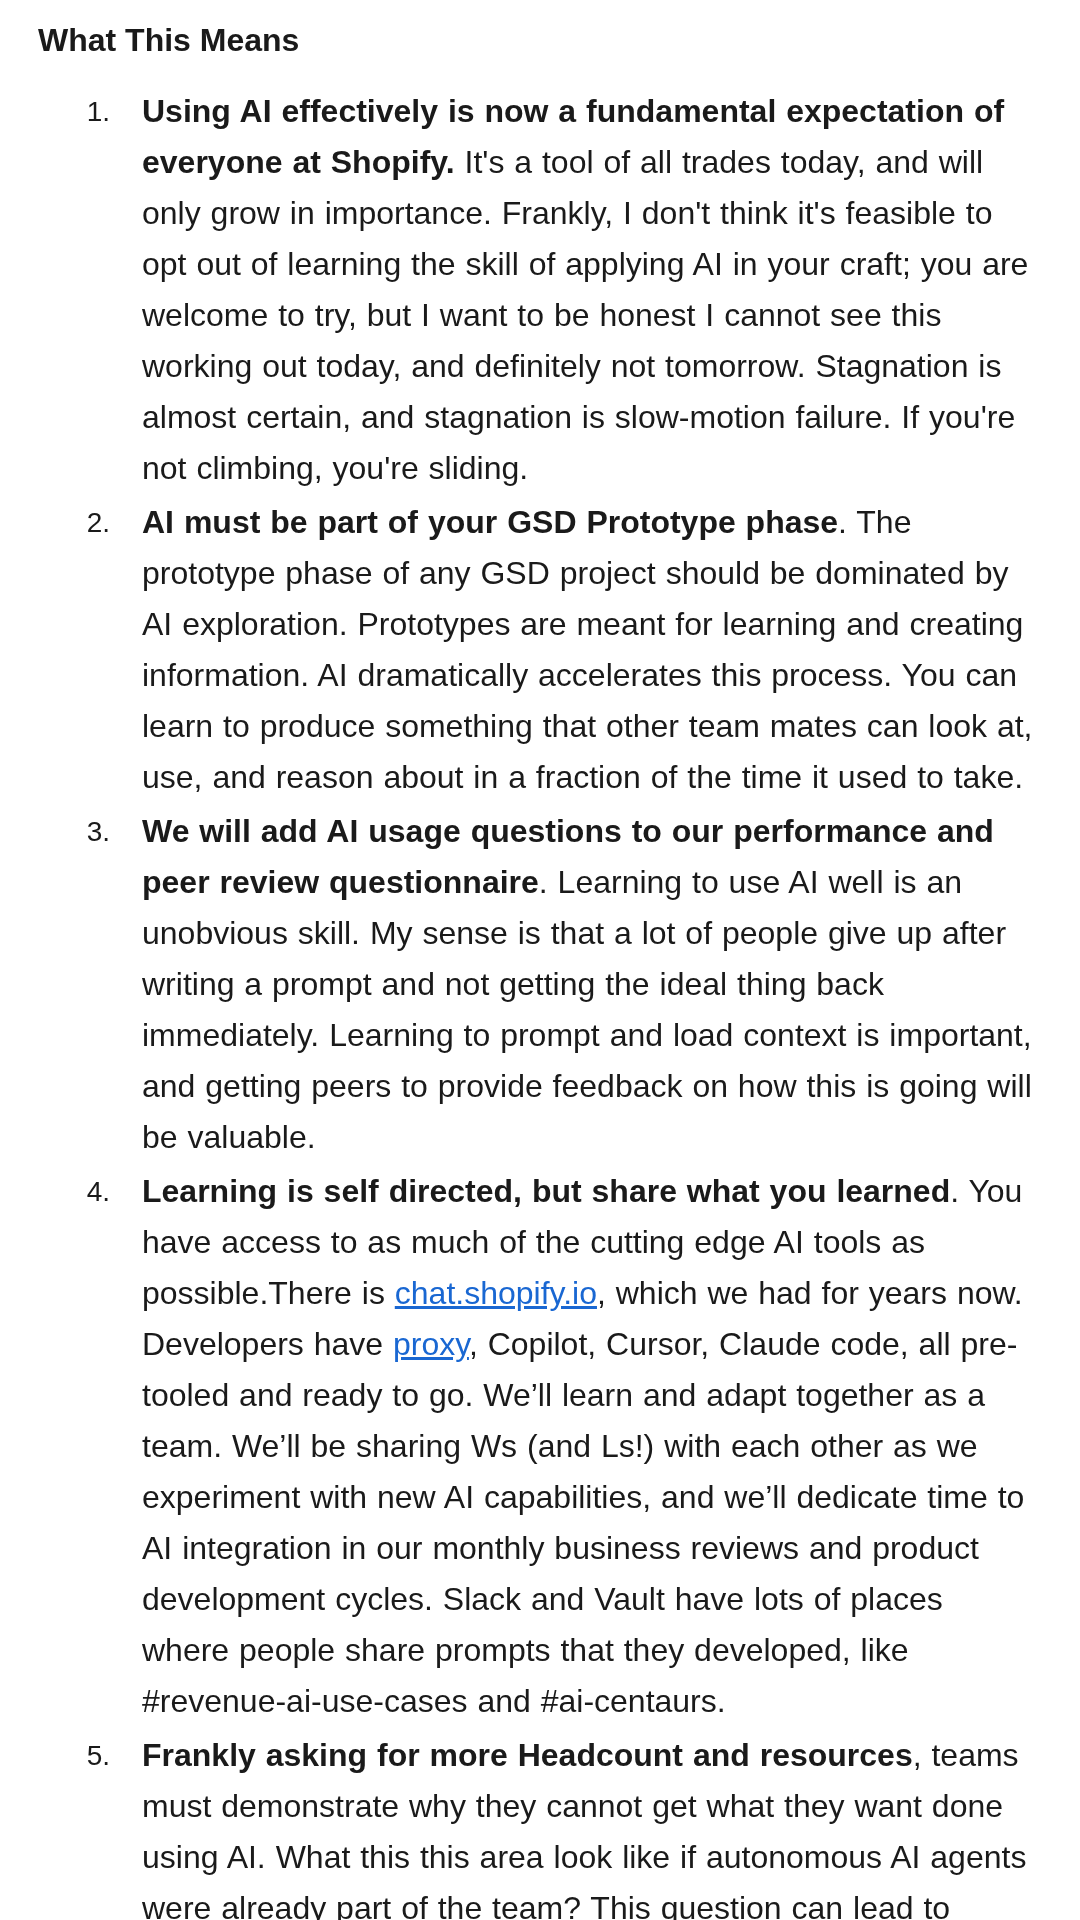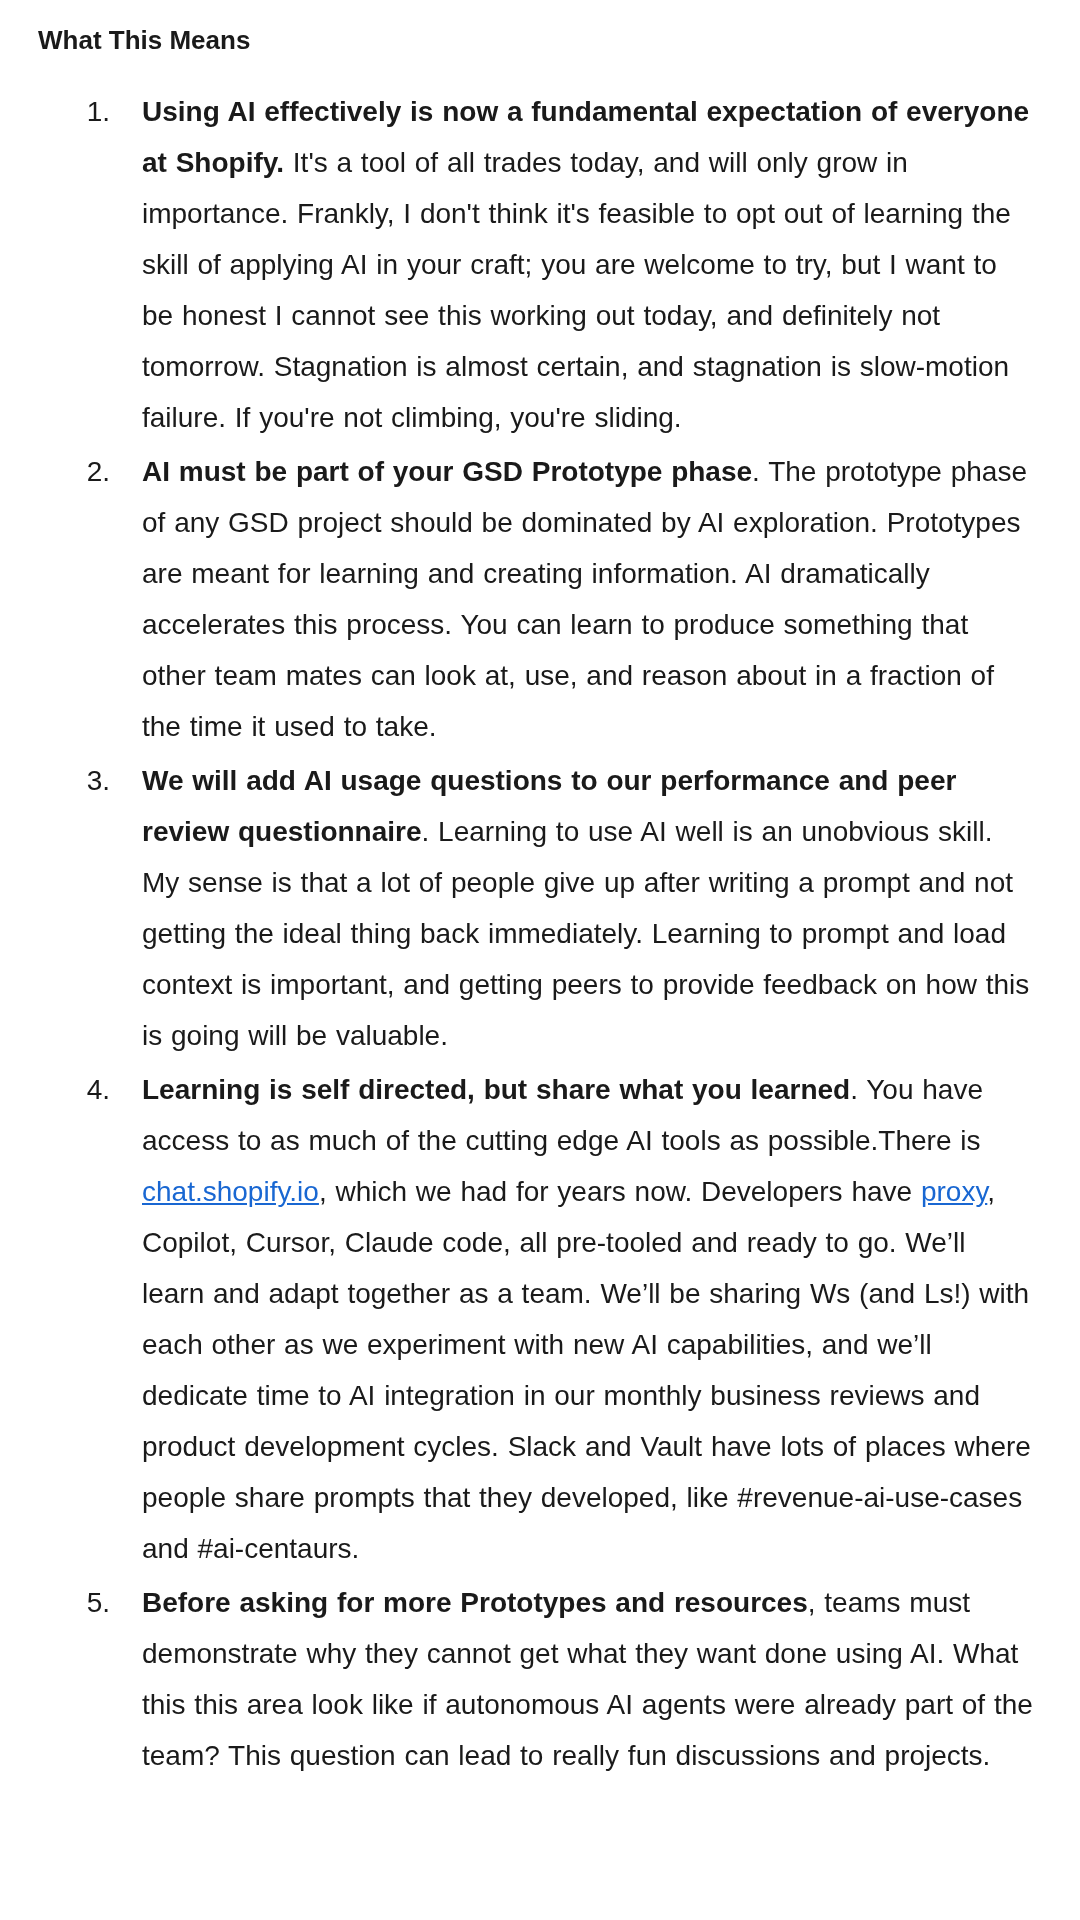--- a/index.html
+++ b/index.html
@@ -12,21 +12,21 @@
     min-height: 1920px;
     font-family: "Liberation Sans", "DejaVu Sans", sans-serif;
     color: #1a1a1a;
     box-sizing: border-box;
   }
   .doc {
     padding: 24px 30px 40px 38px;
     box-sizing: border-box;
   }
   .doc-heading {
-    font-size: 26px;
+    font-size: 32px;
     font-weight: 700;
     line-height: 32px;
     margin: 0 0 30px 0;
     color: #1a1a1a;
   }
   ol.memo-list {
     list-style: none;
     margin: 0;
     padding: 0;
   }
@@ -38,21 +38,21 @@
   }
   .item-number {
     font-size: 28px;
     font-weight: 400;
     line-height: 51px;
     text-align: right;
     color: #1a1a1a;
     white-space: nowrap;
   }
   .item-text {
-    font-size: 28px;
+    font-size: 32px;
     font-weight: 400;
     line-height: 51px;
     color: #1a1a1a;
     word-spacing: 1px;
     text-align: left;
   }
   .item-text .seg-bold {
     font-weight: 700;
   }
   .item-text a.seg-link {
@@ -82,16 +82,16 @@
     <span class="item-text"><span class="seg-bold">We will add AI usage questions to our performance and peer review questionnaire</span><span class="seg-regular">. Learning to use AI well is an unobvious skill. My sense is that a lot of people give up after writing a prompt and not getting the ideal thing back immediately. Learning to prompt and load context is important, and getting peers to provide feedback on how this is going will be valuable.</span></span>
   </li>
 
   <li class="memo-item">
     <span class="item-number">4.</span>
     <span class="item-text"><span class="seg-bold">Learning is self directed, but share what you learned</span><span class="seg-regular">. You have access to as much of the cutting edge AI tools as possible.There is </span><a class="seg-link" href="#">chat.shopify.io</a><span class="seg-regular">, which we had for years now. Developers have </span><a class="seg-link" href="#">proxy</a><span class="seg-regular">, Copilot, Cursor, Claude code, all pre-tooled and ready to go. We’ll learn and adapt together as a team. We’ll be sharing Ws (and Ls!) with each other as we experiment with new AI capabilities, and we’ll dedicate time to AI integration in our monthly business reviews and product development cycles. Slack and Vault have lots of places where people share prompts that they developed, like #revenue-ai-use-cases and #ai-centaurs.</span></span>
   </li>
 
   <li class="memo-item">
     <span class="item-number">5.</span>
-    <span class="item-text"><span class="seg-bold">Before asking for more Prototypes and resources</span><span class="seg-regular">, teams must demonstrate why they cannot get what they want done using AI. What this this area look like if autonomous AI agents were already part of the team? This question can lead to really fun discussions and projects.</span></span>
+    <span class="item-text"><span class="seg-bold">Frankly asking for more Headcount and resources</span><span class="seg-regular">, teams must demonstrate why they cannot get what they want done using AI. What this this area look like if autonomous AI agents were already part of the team? This question can lead to really fun discussions and projects.</span></span>
   </li>
 </ol>
 </div>
 
 </body></html>

